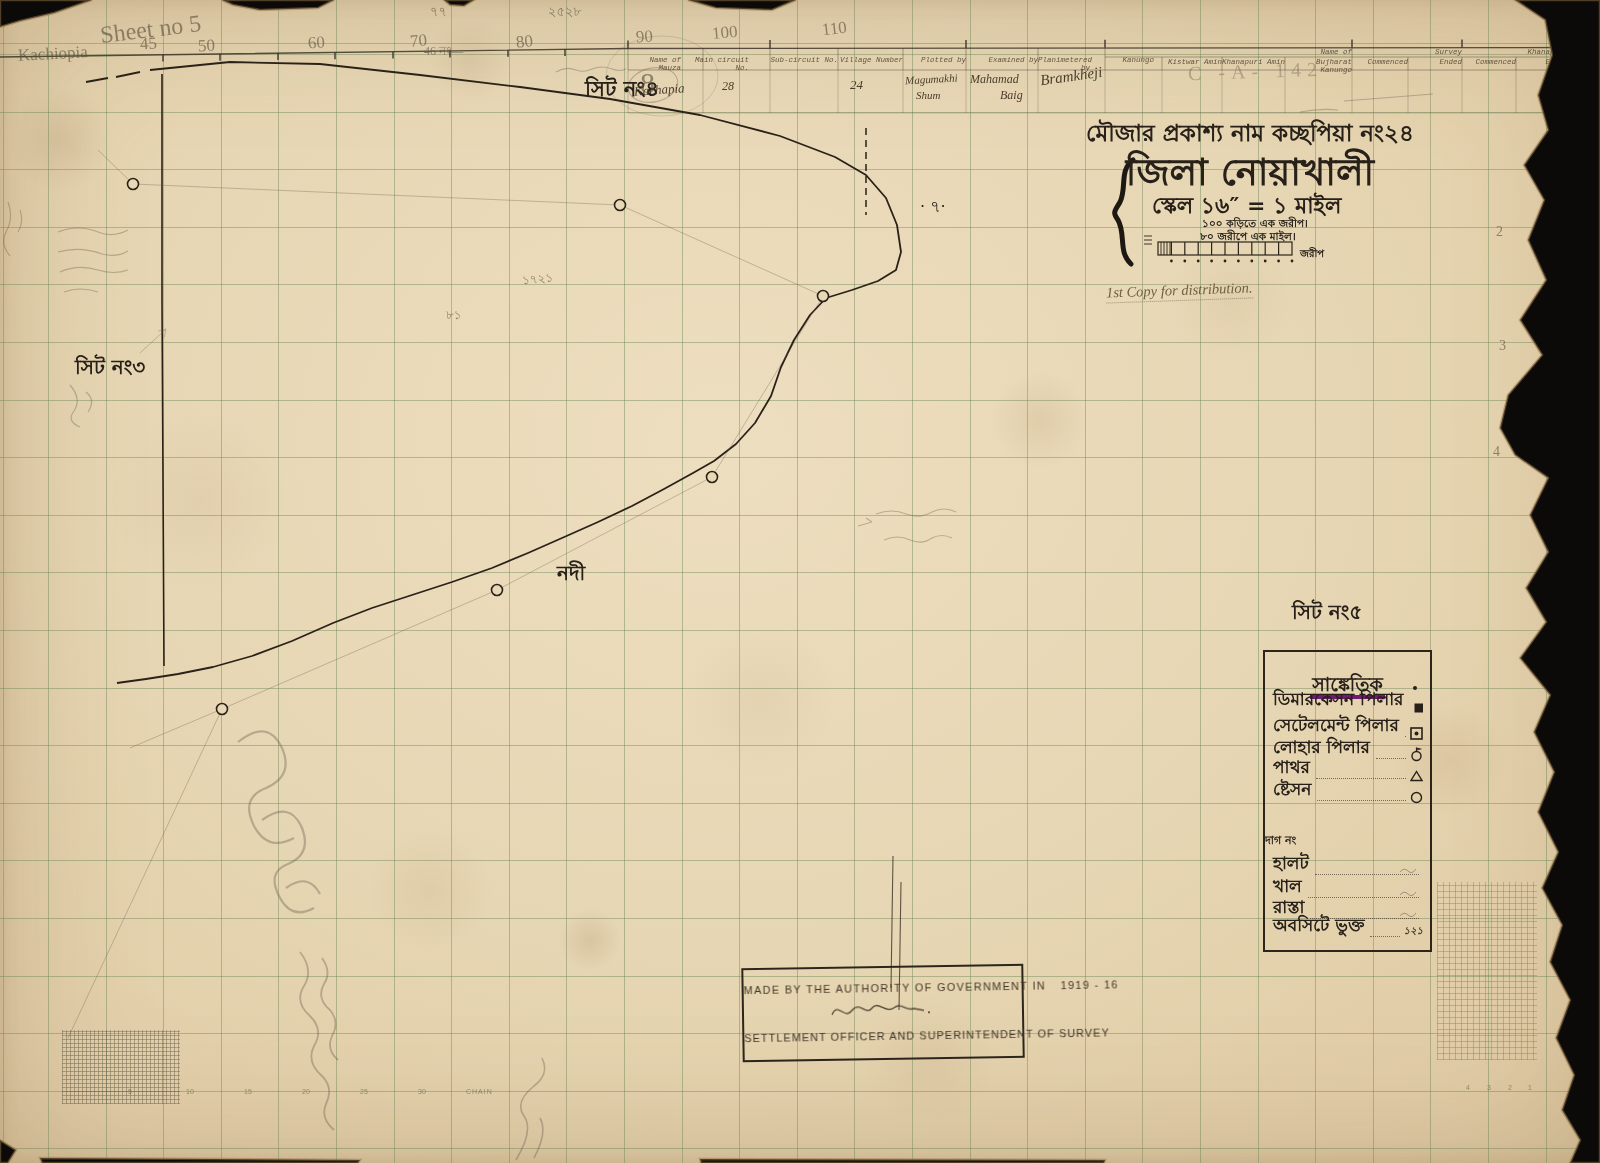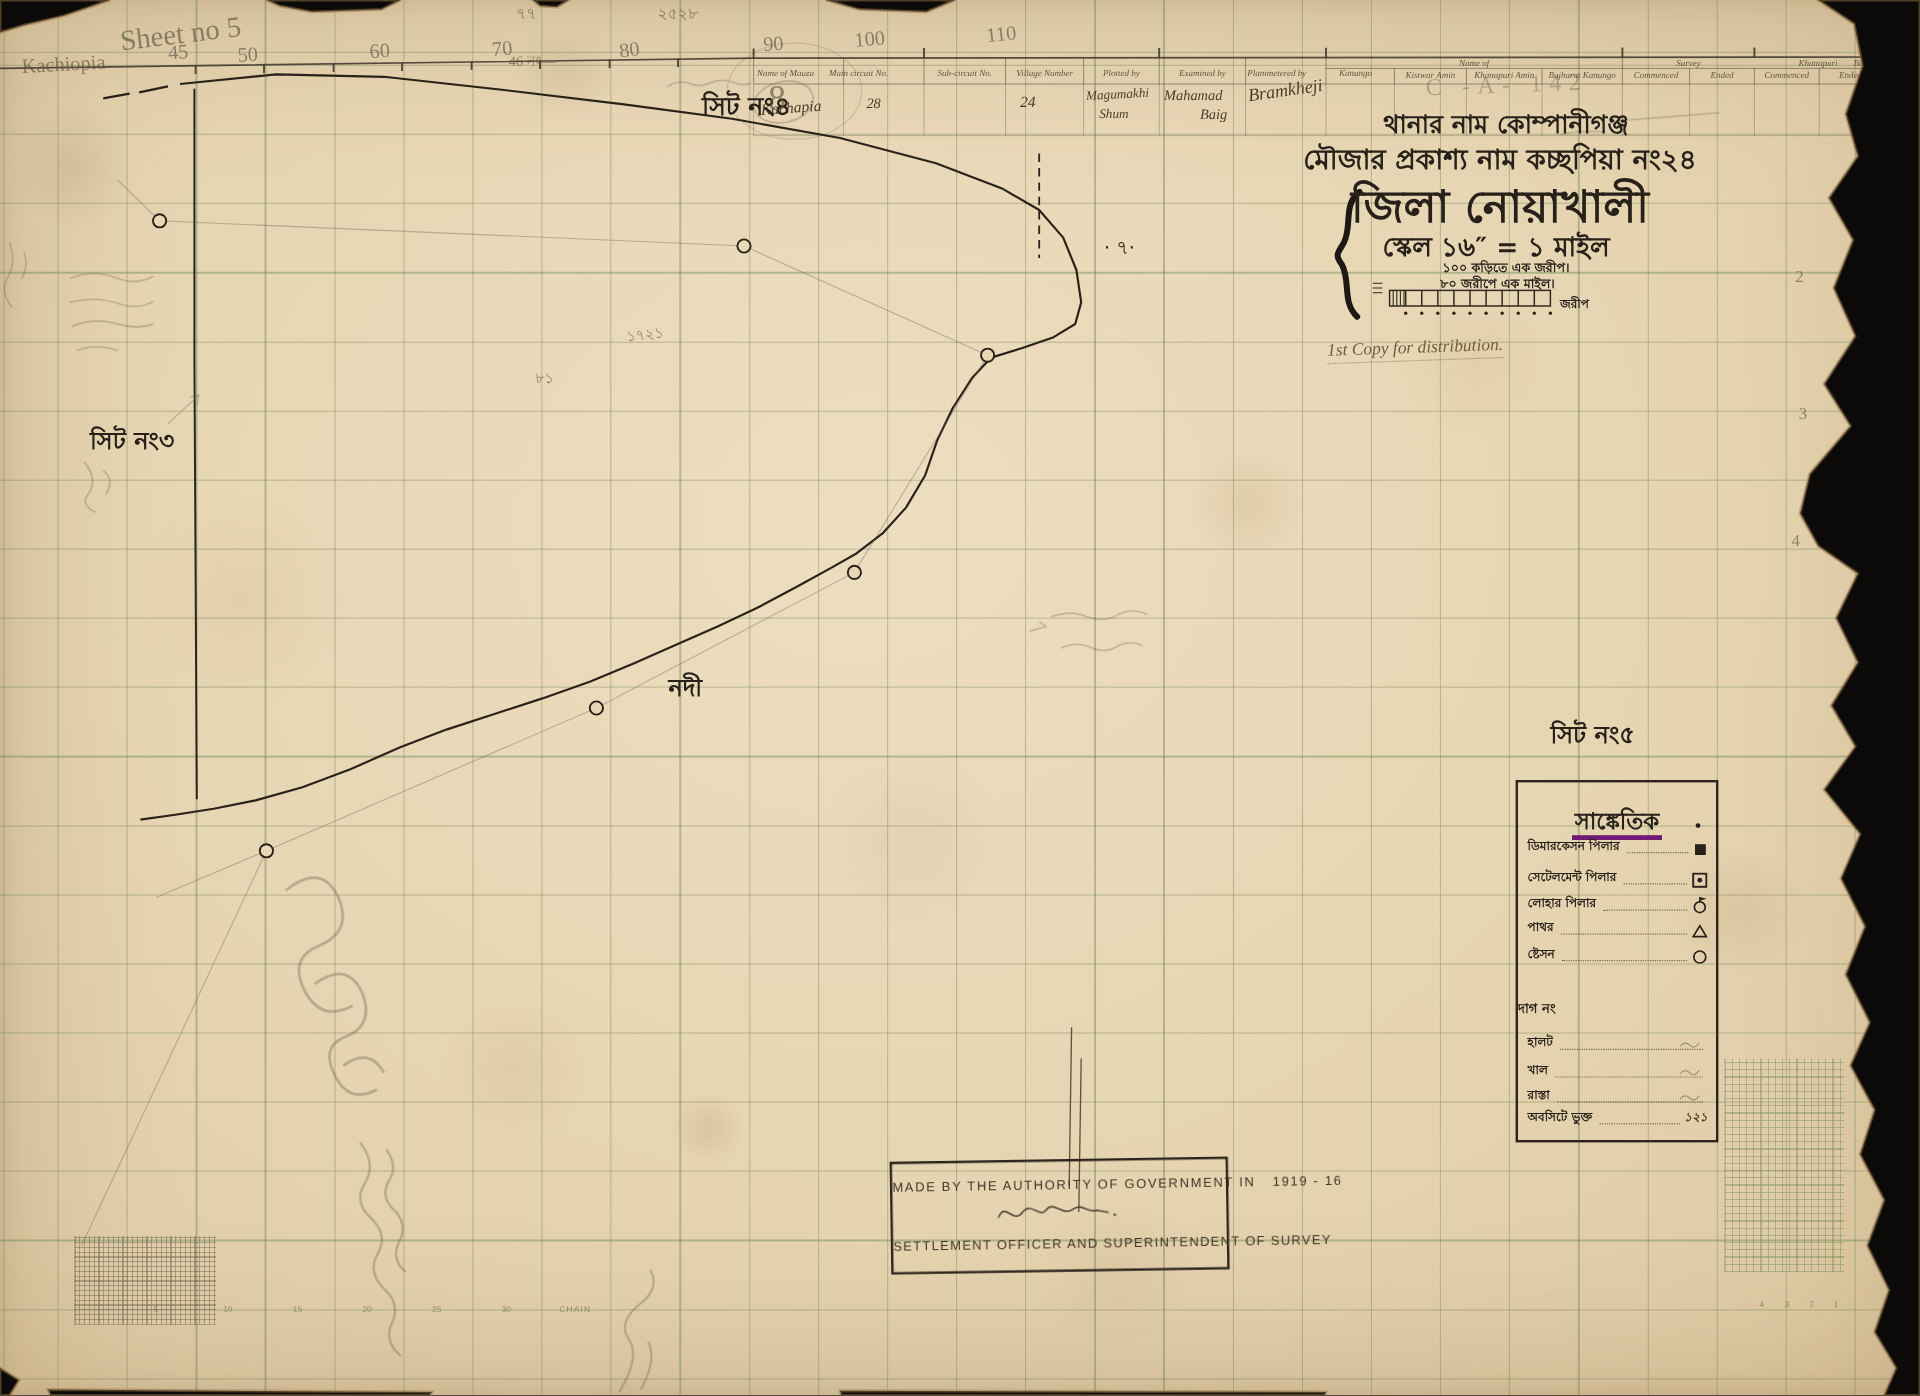--- a/index.html
+++ b/index.html
@@ -27,26 +27,26 @@
      background-image:repeating-linear-gradient(90deg, rgba(70,65,50,.55) 0 1px, transparent 1px 4px),
                       repeating-linear-gradient(0deg, rgba(70,65,50,.55) 0 1px, transparent 1px 4px);}
   .finegrid-br{position:absolute;left:1437px;top:882px;width:100px;height:178px;opacity:.8;
      background-image:repeating-linear-gradient(90deg, rgba(105,132,82,.5) 0 1px, transparent 1px 6px),
                       repeating-linear-gradient(0deg, rgba(105,132,82,.5) 0 1px, transparent 1px 6px);}
   svg.layer{position:absolute;left:0;top:0;}
   .abs{position:absolute;}
   .bn{font-family:"DejaVu Sans","Liberation Sans",sans-serif;font-weight:bold;color:#27211a;}
   .pencil{color:rgba(88,78,60,.62);font-family:"Liberation Serif","DejaVu Serif",serif;}
   .hand{font-family:"Liberation Serif","DejaVu Serif",serif;font-style:italic;color:#4a3d2b;}
-  .formhead{font-style:italic;color:rgba(75,63,46,.85);font-size:7.5px;text-align:center;
-            font-family:Liberation Serif, serif;line-height:1.05;}
+  .formhead{font-style:italic;color:rgba(75,63,46,.85);font-size:7.5px;text-align:right;
+            font-family:Liberation Mono, monospace;line-height:1.05;}
   .legend-box{position:absolute;left:1263px;top:650px;width:165px;height:298px;
               border:2.2px solid #2b251b;}
   .lg-row{position:absolute;left:8px;width:150px;display:flex;align-items:flex-end;height:14px;}
-  .lg-label{font-size:10px;white-space:nowrap;text-align:right;}
+  .lg-label{font-size:17px;white-space:nowrap;text-align:right;}
   .lg-lead{flex:1;border-bottom:1.5px dotted rgba(60,50,38,.65);margin:0 4px 3px 6px;}
   .stamp{position:absolute;left:742px;top:966px;width:278px;height:90px;border:2.4px solid #2b251b;
          transform:rotate(-0.9deg);color:#3f3627;text-align:center;
          font-family:"Liberation Sans","DejaVu Sans",sans-serif;}
   .chain{position:absolute;font-size:7px;color:rgba(70,95,55,.55);font-family:"Liberation Sans",sans-serif;}
 </style>
 </head>
 <body>
 
 <div class="sheet">
@@ -189,21 +189,20 @@
   <div class="abs hand" style="left:1000px;top:88px;font-size:12px;">Baig</div>
   <div class="abs hand" style="left:1040px;top:68px;font-size:15px;transform:rotate(-8deg);">Bramkheji</div>
 
   <div class="abs bn" style="left:585px;top:73px;font-size:21px;">সিট নং৪</div>
   <div class="abs pencil" style="left:640px;top:66px;font-size:30px;">8</div>
   <div class="abs bn" style="left:75px;top:352px;font-size:20px;">সিট নং৩</div>
   <div class="abs bn" style="left:1292px;top:597px;font-size:20px;">সিট নং৫</div>
   <div class="abs bn" style="left:557px;top:558px;font-size:20px;">নদী</div>
   <div class="abs bn" style="left:920px;top:194px;font-size:16px;font-weight:normal;">· ৭·</div>
 
-  <div class="abs bn" style="left:1100px;top:88px;width:310px;text-align:center;font-size:21px;">থানার নাম কোম্পানীগঞ্জ</div>
   <div class="abs bn" style="left:1085px;top:115px;width:330px;text-align:center;font-size:23px;">মৌজার প্রকাশ্য নাম কচ্ছপিয়া নং২৪</div>
   <div class="abs bn" style="left:1090px;top:143px;width:320px;text-align:center;font-size:37px;">জিলা নোয়াখালী</div>
   <div class="abs bn" style="left:1152px;top:188px;font-size:22px;">স্কেল ১৬″ = ১ মাইল</div>
   <div class="abs bn" style="left:1155px;top:216px;width:200px;text-align:center;font-size:10.5px;">১০০ কড়িতে এক জরীপ।</div>
   <div class="abs bn" style="left:1148px;top:229px;width:200px;text-align:center;font-size:10.5px;">৮০ জরীপে এক মাইল।</div>
   <div class="abs bn" style="left:1300px;top:246px;font-size:10px;">জরীপ</div>
   <div class="abs hand" style="left:1106px;top:282px;font-size:14.5px;color:#70603f;transform:rotate(-2deg);border-bottom:1px dotted rgba(112,96,63,.6);padding-bottom:1px;">1st Copy for distribution.</div>
 
   <div class="legend-box bn">
     <div class="abs" style="left:0;top:18px;width:100%;text-align:center;font-size:19px;">

